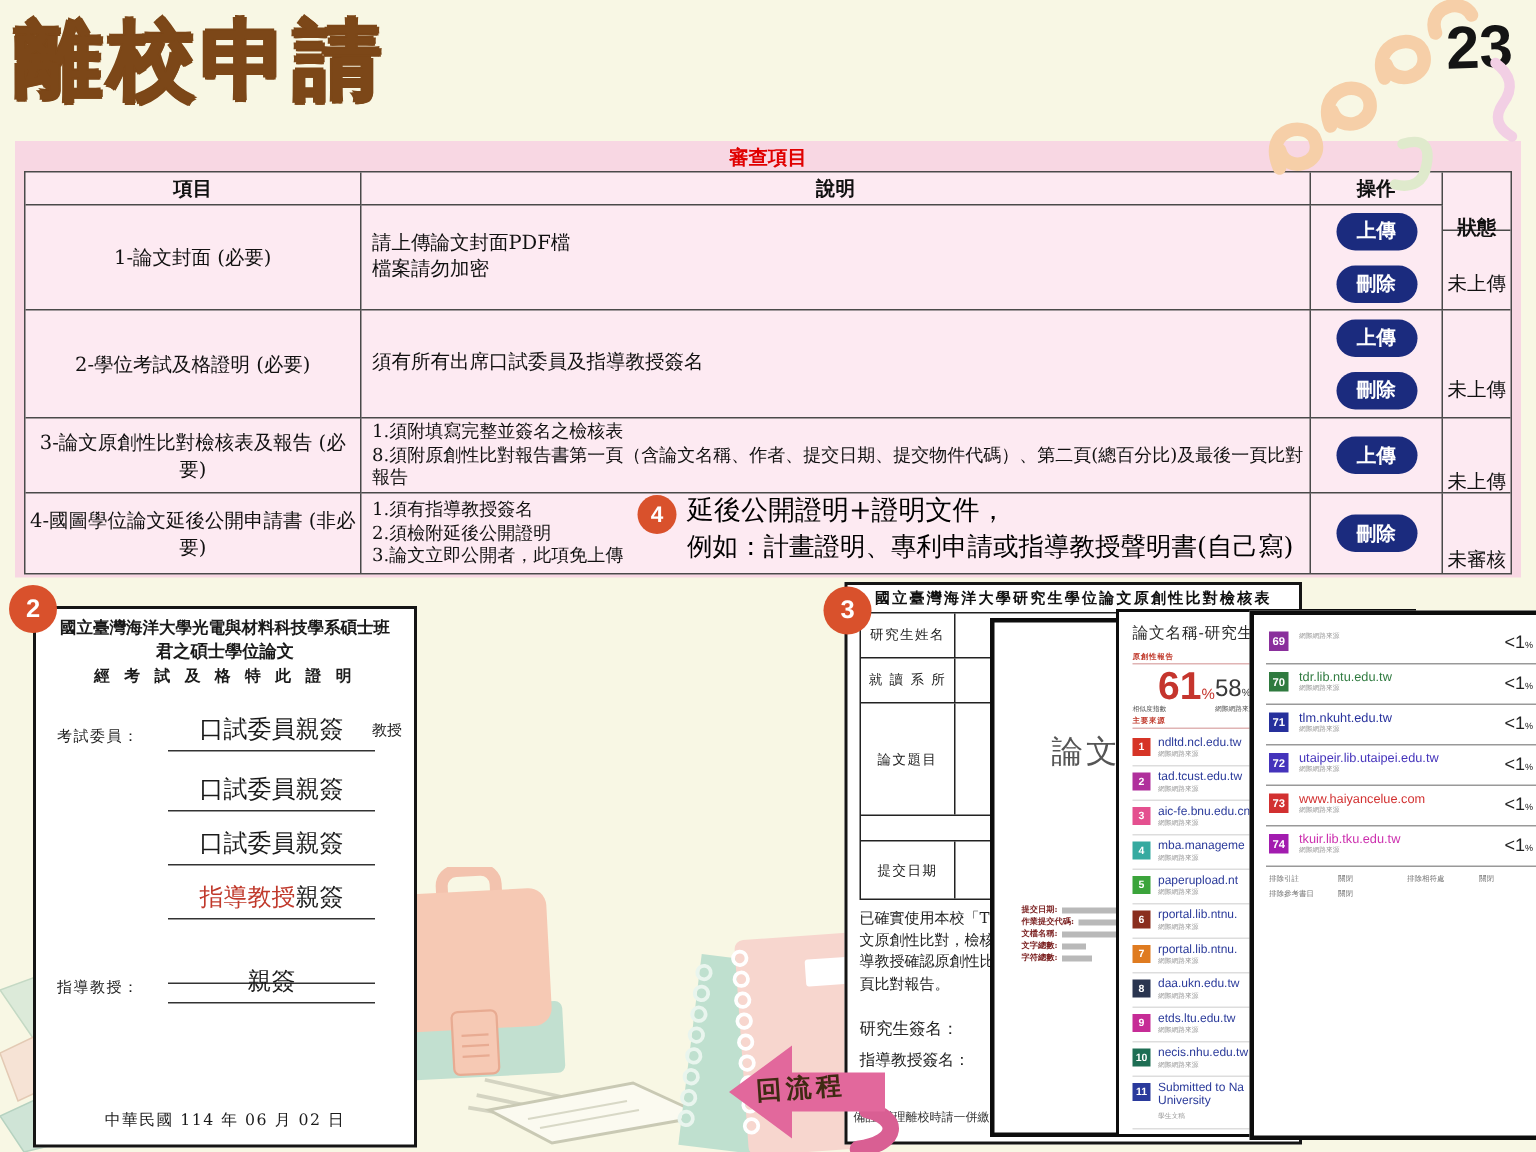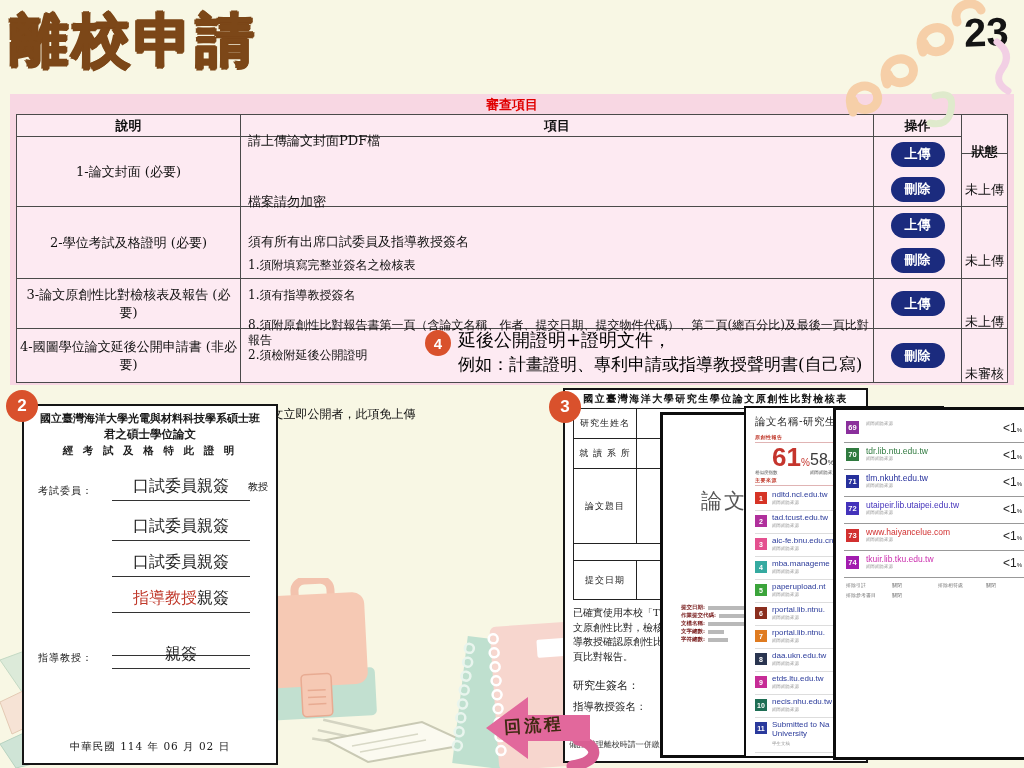--- a/index.html
+++ b/index.html
@@ -16,21 +16,21 @@
   
   #panel{position:absolute;left:10px;top:94px;width:1004px;height:291px;background:#f8d7e3;}
   #panel-title{position:absolute;top:2px;left:0;width:100%;text-align:center;font-size:13px;font-weight:bold;color:#e00000;font-family:"DejaVu Serif",serif;}
   .tbl{position:absolute;left:6px;top:20px;display:grid;grid-template-columns:224px 633px 88px 45px;
     grid-template-rows:22px 70px 72px 50px 53px;background:#fdeaf2;border:1px solid #4a4a4a;font-family:"DejaVu Serif",serif;}
   .tbl>div{border-right:1px solid #4a4a4a;border-bottom:1px solid #4a4a4a;display:flex;flex-direction:column;
     align-items:center;justify-content:center;text-align:center;font-size:13px;color:#111;padding:1px 3px;box-sizing:border-box;}
   .tbl>div:nth-child(4n){border-right:none;margin-top:36px;}
   .tbl>.lastrow{border-bottom:none;}
   .tbl>.hdr{font-weight:bold;}
-  .tbl>.desc{align-items:flex-start;text-align:left;padding-left:7px;line-height:1.3;gap:44px;}
+  .tbl>.desc{align-items:flex-start;text-align:left;padding-left:7px;line-height:1.3;}
   .tbl>.desc.small{font-size:12px;line-height:1.3;}
   .tbl>.ops{gap:10px;}
   .btn{width:54px;height:25px;border-radius:13px;color:#fff;font-size:13px;font-weight:bold;
     display:flex;align-items:center;justify-content:center;font-family:"Liberation Sans",sans-serif;cursor:pointer;border:none;}
   .status{line-height:1.35;}
 
   
   #note{position:absolute;left:425px;top:326px;z-index:9;font-family:"DejaVu Serif",serif;color:#000;}
   .badge{border-radius:50%;color:#fff;font-weight:bold;display:flex;align-items:center;justify-content:center;
     font-family:"Liberation Sans",sans-serif;z-index:10;}
@@ -180,22 +180,22 @@
       </g>
     </g>
   </svg>
 
   <div id="page-title" style="color: rgb(124, 71, 24);">離校申請</div>
   <div id="page-number">23</div>
 
   <section id="panel" style="background-color: rgb(248, 215, 227);">
     <div id="panel-title">審查項目</div>
     <div class="tbl">
+      <div class="hdr">項目</div>
       <div class="hdr">說明</div>
-      <div class="hdr">項目</div>
       <div class="hdr">操作</div>
       <div class="hdr">狀態</div>
 
       <div>1-論文封面 (必要)</div>
       <div class="desc">
         <div>請上傳論文封面PDF檔</div>
         <div>檔案請勿加密</div>
       </div>
       <div class="ops">
         <button class="btn" style="background-color: rgb(27, 43, 126);">上傳</button>

